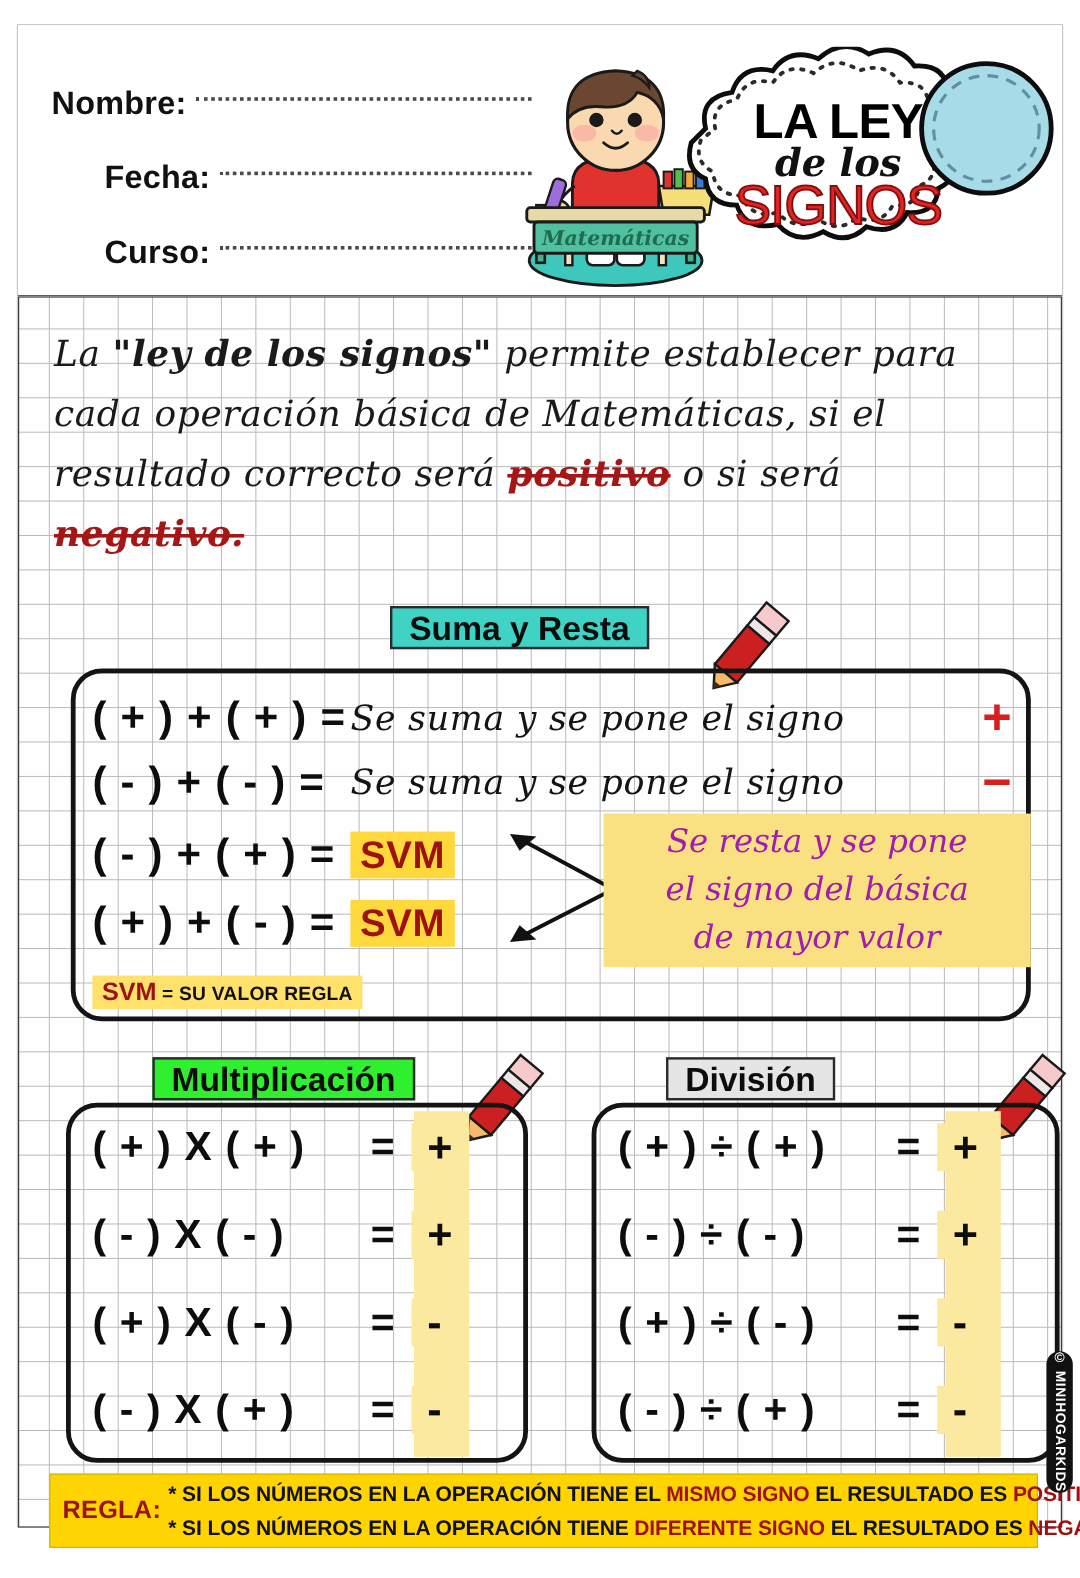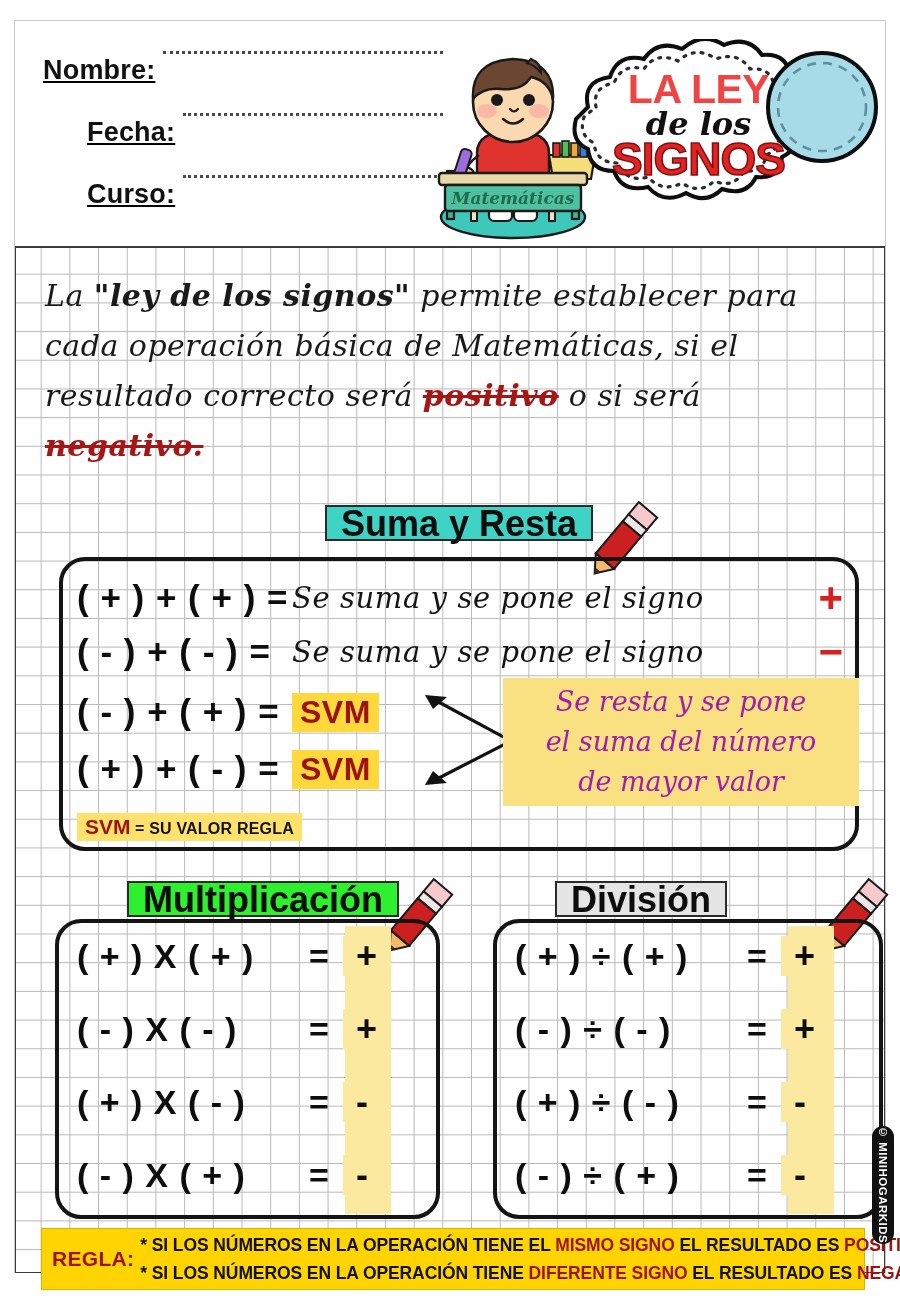--- a/index.html
+++ b/index.html
@@ -37,21 +37,21 @@
     border:1.5px solid #3a3a3a; pointer-events:none;
   }
 
   
   .header{
     position:absolute; left:0; top:0; width:870px; height:226px;
     background:#fff; border-bottom:1.5px solid #3a3a3a;
     overflow:hidden;
   }
   .fields{ position:absolute; left:28px; top:34px; width:400px; }
-  .field{ display:flex; align-items:flex-start; height:62px;text-decoration:underline; }
+  .field{ display:flex; align-items:center; height:62px; }
   .field.f2{ padding-left:44px; }
   .field.f3{ padding-left:44px; }
   .field-label{
     font-size:27px; font-weight:bold; color:#111; letter-spacing:.2px;
     white-space:nowrap;
   }
   .field-dots{
     flex:1; margin-left:8px; height:2px;
     border-bottom:3px dotted #4a4a4a;
     position:relative; top:-4px;
@@ -62,49 +62,50 @@
   .boy svg{ display:block; }
 
   
   .cloud{ position:absolute; left:545px; top:18px; width:325px; height:208px; }
   .cloud svg{ position:absolute; left:0; top:0; }
   .title-text{
     position:absolute; left:36px; top:30px; width:205px; text-align:center;
     line-height:1;
   }
   .t-laley{
-    font-size:41px; font-weight:bold; color:#ef4444; letter-spacing:-.5px;
+    font-size:41px; font-weight:bold; color:#000000; letter-spacing:-.5px;
     font-family:"Liberation Sans", sans-serif;
+    margin-top:12px;
   }
   .t-delos{
     font-size:32px; color:#111; font-style:italic; font-weight:bold;
     font-family:"DejaVu Serif", serif;
     margin-top:-2px;
   }
   .t-signos{
-    font-size:46px; font-weight:bold; color:#e02424; letter-spacing:-1px;
+    font-size:46px; font-weight:normal; color:#e02424; letter-spacing:-1px;
     margin-top:-4px;
     -webkit-text-stroke:1.5px #7f0f0f;
   }
 
   
   .intro{
     position:absolute; left:30px; top:250px; width:820px;
     font-family:"DejaVu Serif", serif;
     font-style:italic; font-size:30px; line-height:50px; color:#1a1a1a;
     letter-spacing:.5px;
   }
   .intro .b{ font-weight:bold; }
   .intro .red{ color:#a51717; font-weight:bold; text-decoration:line-through; }
 
   
   .tag{
     position:absolute; height:36px; line-height:33px;
     border:2px solid #2b2b2b; text-align:center;
-    font-weight:bold; font-size:36px; color:#0d0d0d;
+    font-weight:bold; font-size:28px; color:#0d0d0d;
     padding:0 14px; white-space:nowrap;
   }
   .tag-suma{ left:310px; top:484px; background:#3fd3c6; }
   .tag-mult{ left:112px; top:860px; background:#2ef02e; }
   .tag-divi{ left:540px; top:860px; background:#e5e5e5; }
 
   
   .pencil{ position:absolute; width:92px; height:92px; }
   .p1{ left:560px; top:475px; }
   .p2{ left:355px; top:852px; }
@@ -346,21 +347,21 @@
       <svg width="110" height="120" viewBox="0 0 110 120">
         <path d="M96 60 L18 18" stroke="#111" stroke-width="3.2" fill="none"></path>
         <path d="M96 60 L18 100" stroke="#111" stroke-width="3.2" fill="none"></path>
         <path d="M10 14 l22 2 l-14 12 z" fill="#111"></path>
         <path d="M10 104 l22-2 l-14-12 z" fill="#111"></path>
       </svg>
     </div>
 
     <div class="note">
       <div>Se resta y se pone</div>
-      <div>el suma del número</div>
+      <div>el signo del básica</div>
       <div>de mayor valor</div>
     </div>
 
     <div class="svm-legend">
       <span class="k">SVM</span>
       <span class="v">= SU VALOR REGLA</span>
     </div>
 
     <div class="tag tag-mult">Multiplicación</div>
     <div class="pencil p2">

